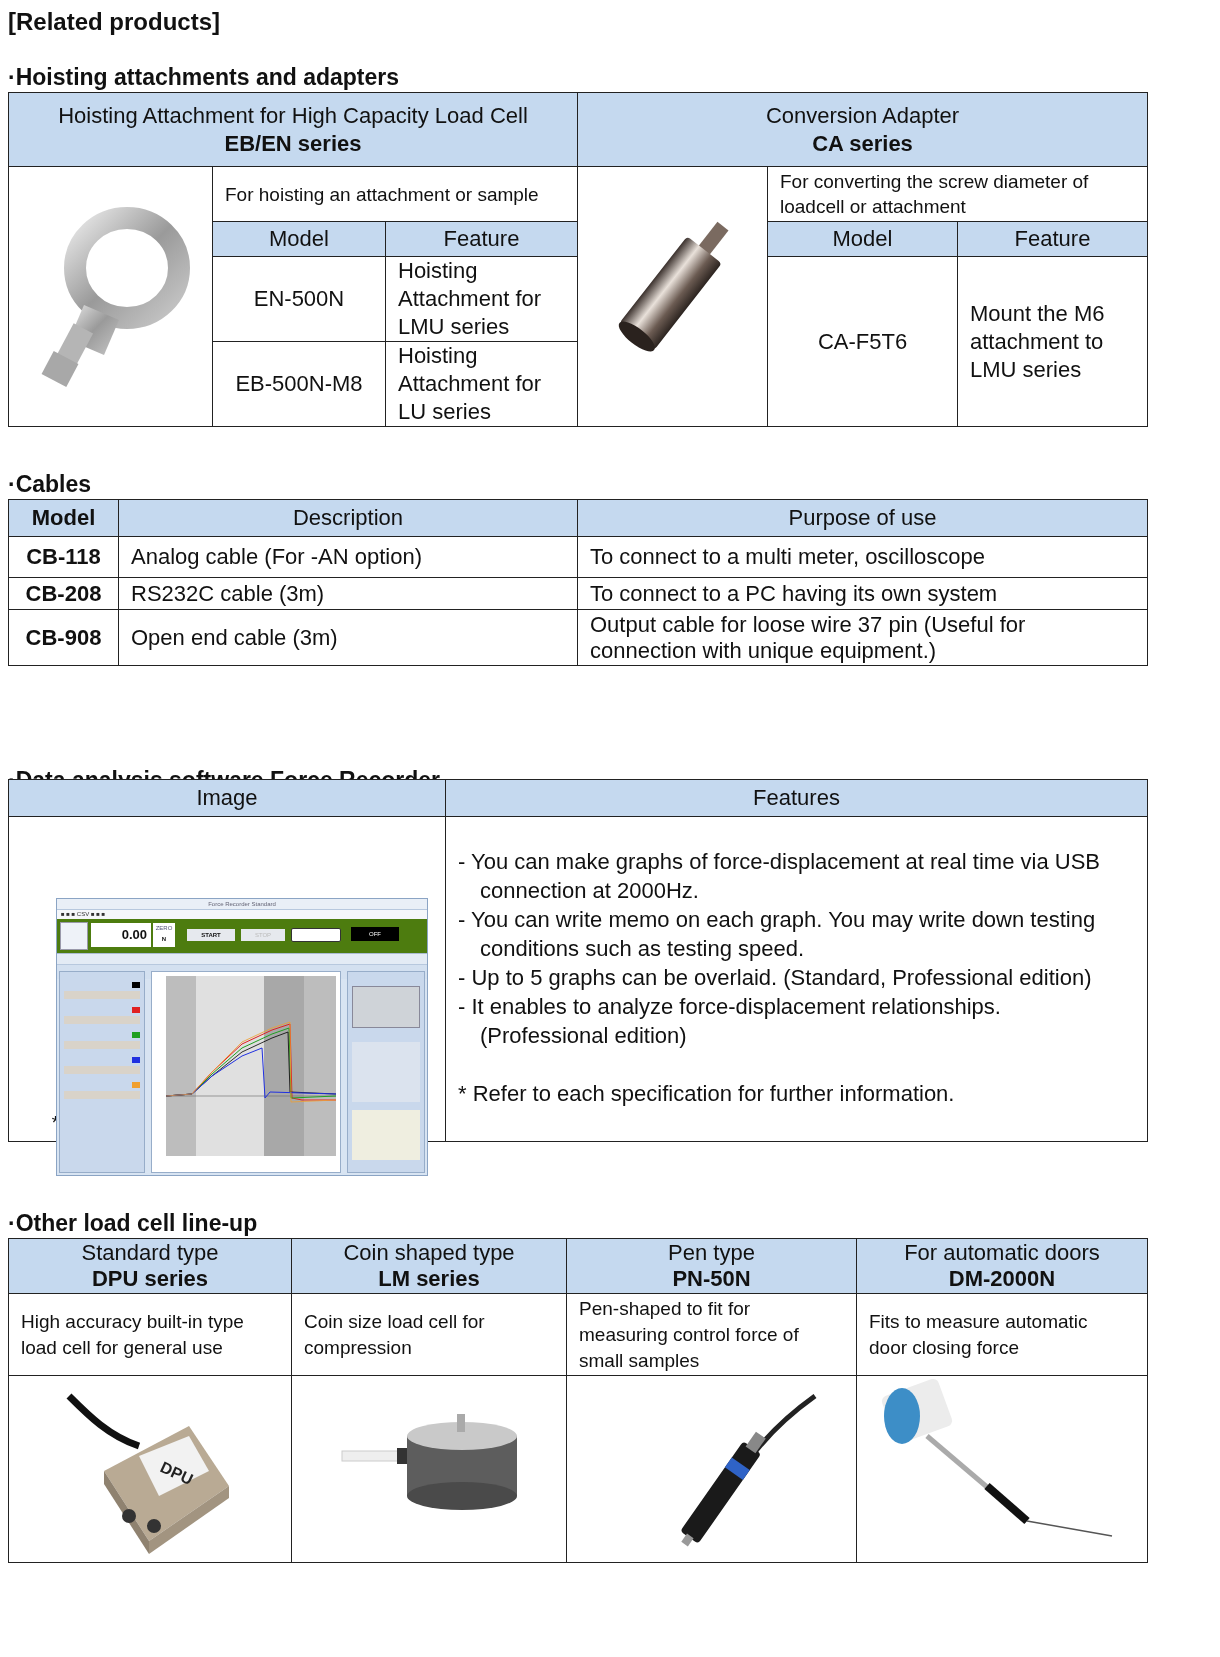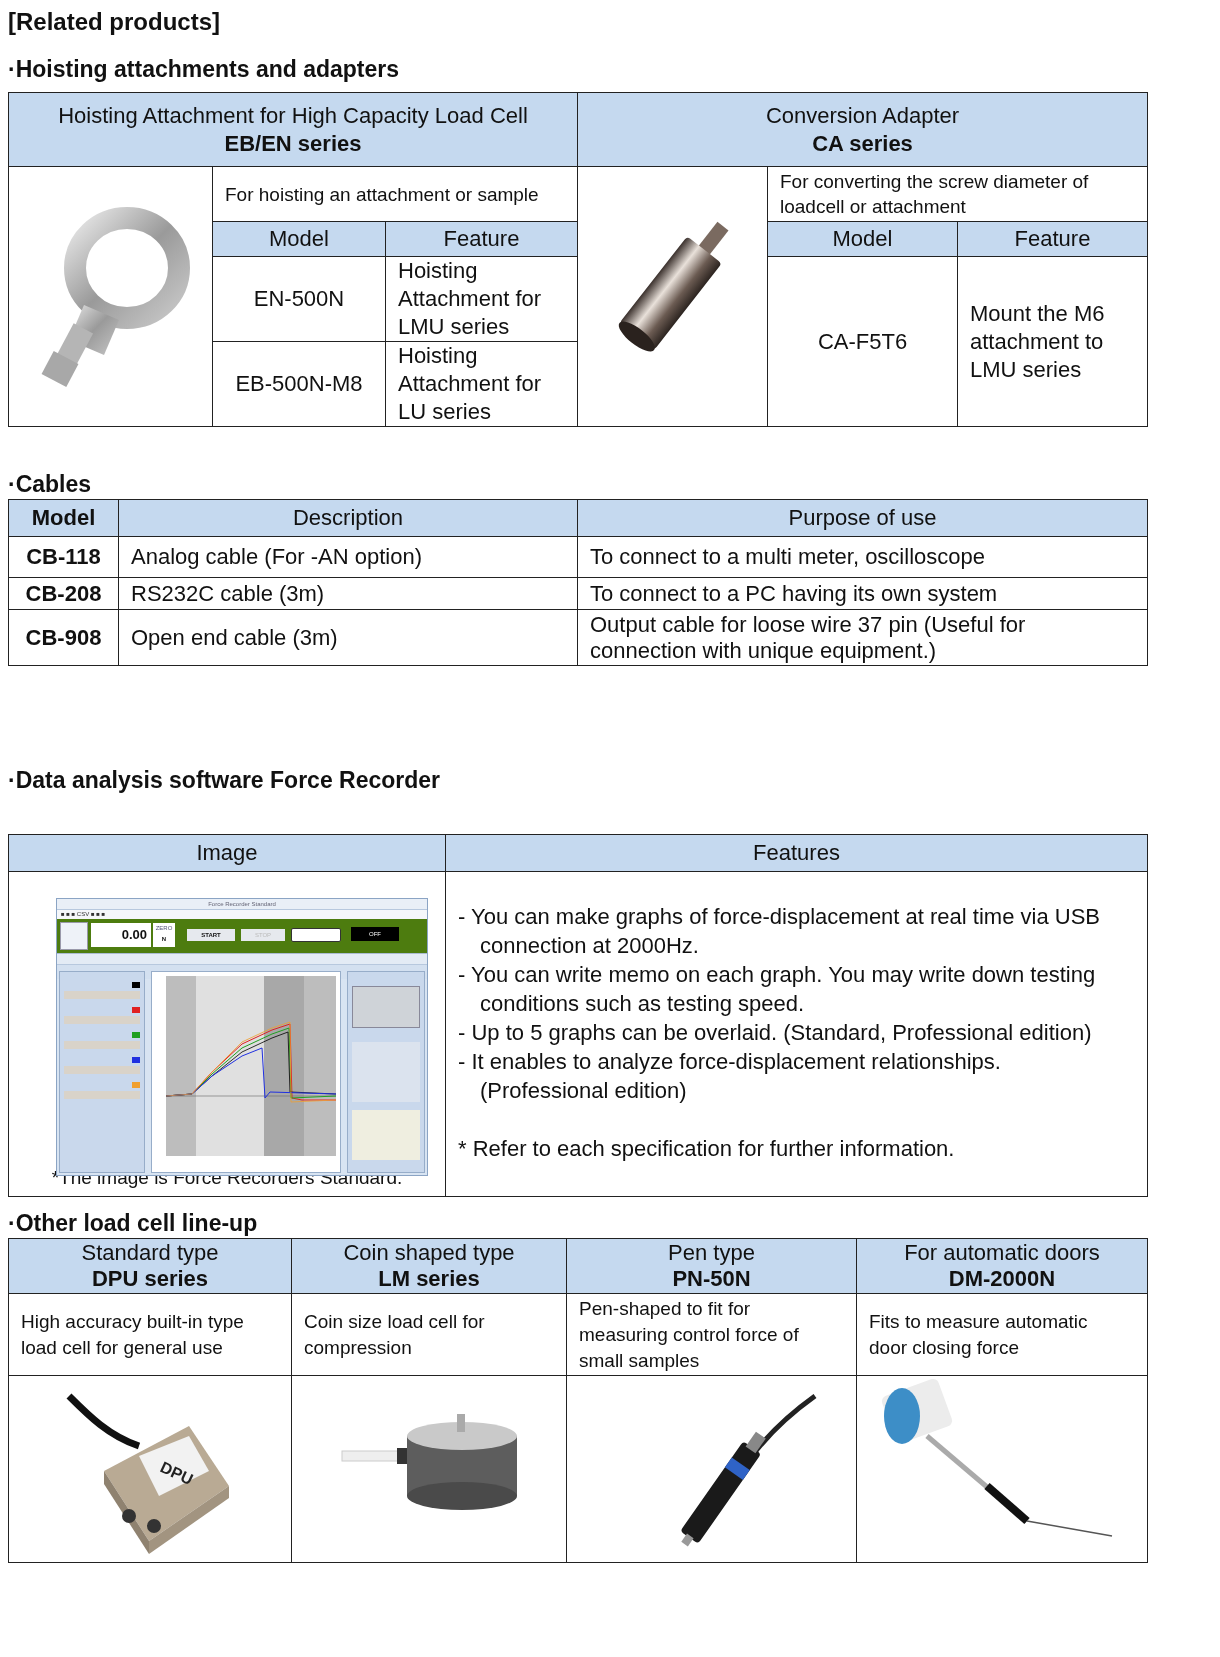--- a/index.html
+++ b/index.html
@@ -26,21 +26,21 @@
   .fr-toolbar { height: 34px; background: #4d7c0f; position: relative; border-bottom: 1px solid #aabbd3; }
   .fr-left { position: absolute; left: 2px; top: 72px; width: 84px; height: 200px; background: #c9d8ec; border: 1px solid #97adc9; }
   .fr-chart { position: absolute; left: 94px; top: 72px; width: 188px; height: 200px; background: #fff; border: 1px solid #97adc9; }
   .fr-right { position: absolute; left: 290px; top: 72px; width: 76px; height: 200px; background: #c9d8ec; border: 1px solid #97adc9; }
 </style>
 </head>
 <body>
 
 <div class="abs page-title">[Related products]</div>
 
-<div class="abs section-title" style="top:56px;">·Hoisting attachments and adapters</div>
+<div class="abs section-title" style="top:64px;">·Hoisting attachments and adapters</div>
 
 <table style="left:8px; top:92px; width:1139px;">
   <colgroup>
     <col style="width:204px">
       <col style="width:173px">
       <col style="width:192px">
     <col style="width:190px">
       <col style="width:190px">
       <col style="width:190px">
   </colgroup>
@@ -155,21 +155,21 @@
     <td class="pad t22" style="line-height:26px;">
       <div>Output cable for loose wire 37 pin (Useful for</div>
       <div>connection with unique equipment.)</div>
     </td>
   </tr>
 </tbody>
   </table>
 
 <div class="abs section-title" style="top:767px;">·Data analysis software Force Recorder</div>
 
-<table style="left:8px; top:834px; width:1139px;">
+<table style="left:8px; top:779px; width:1139px;">
   <colgroup>
       <col style="width:437px">
       <col style="width:702px">
     </colgroup>
   <tbody>
       <tr class="hdr" style="height:37px;">
     <td class="center t22">Image</td>
     <td class="center t22">Features</td>
   </tr>
   <tr style="height:325px;">

